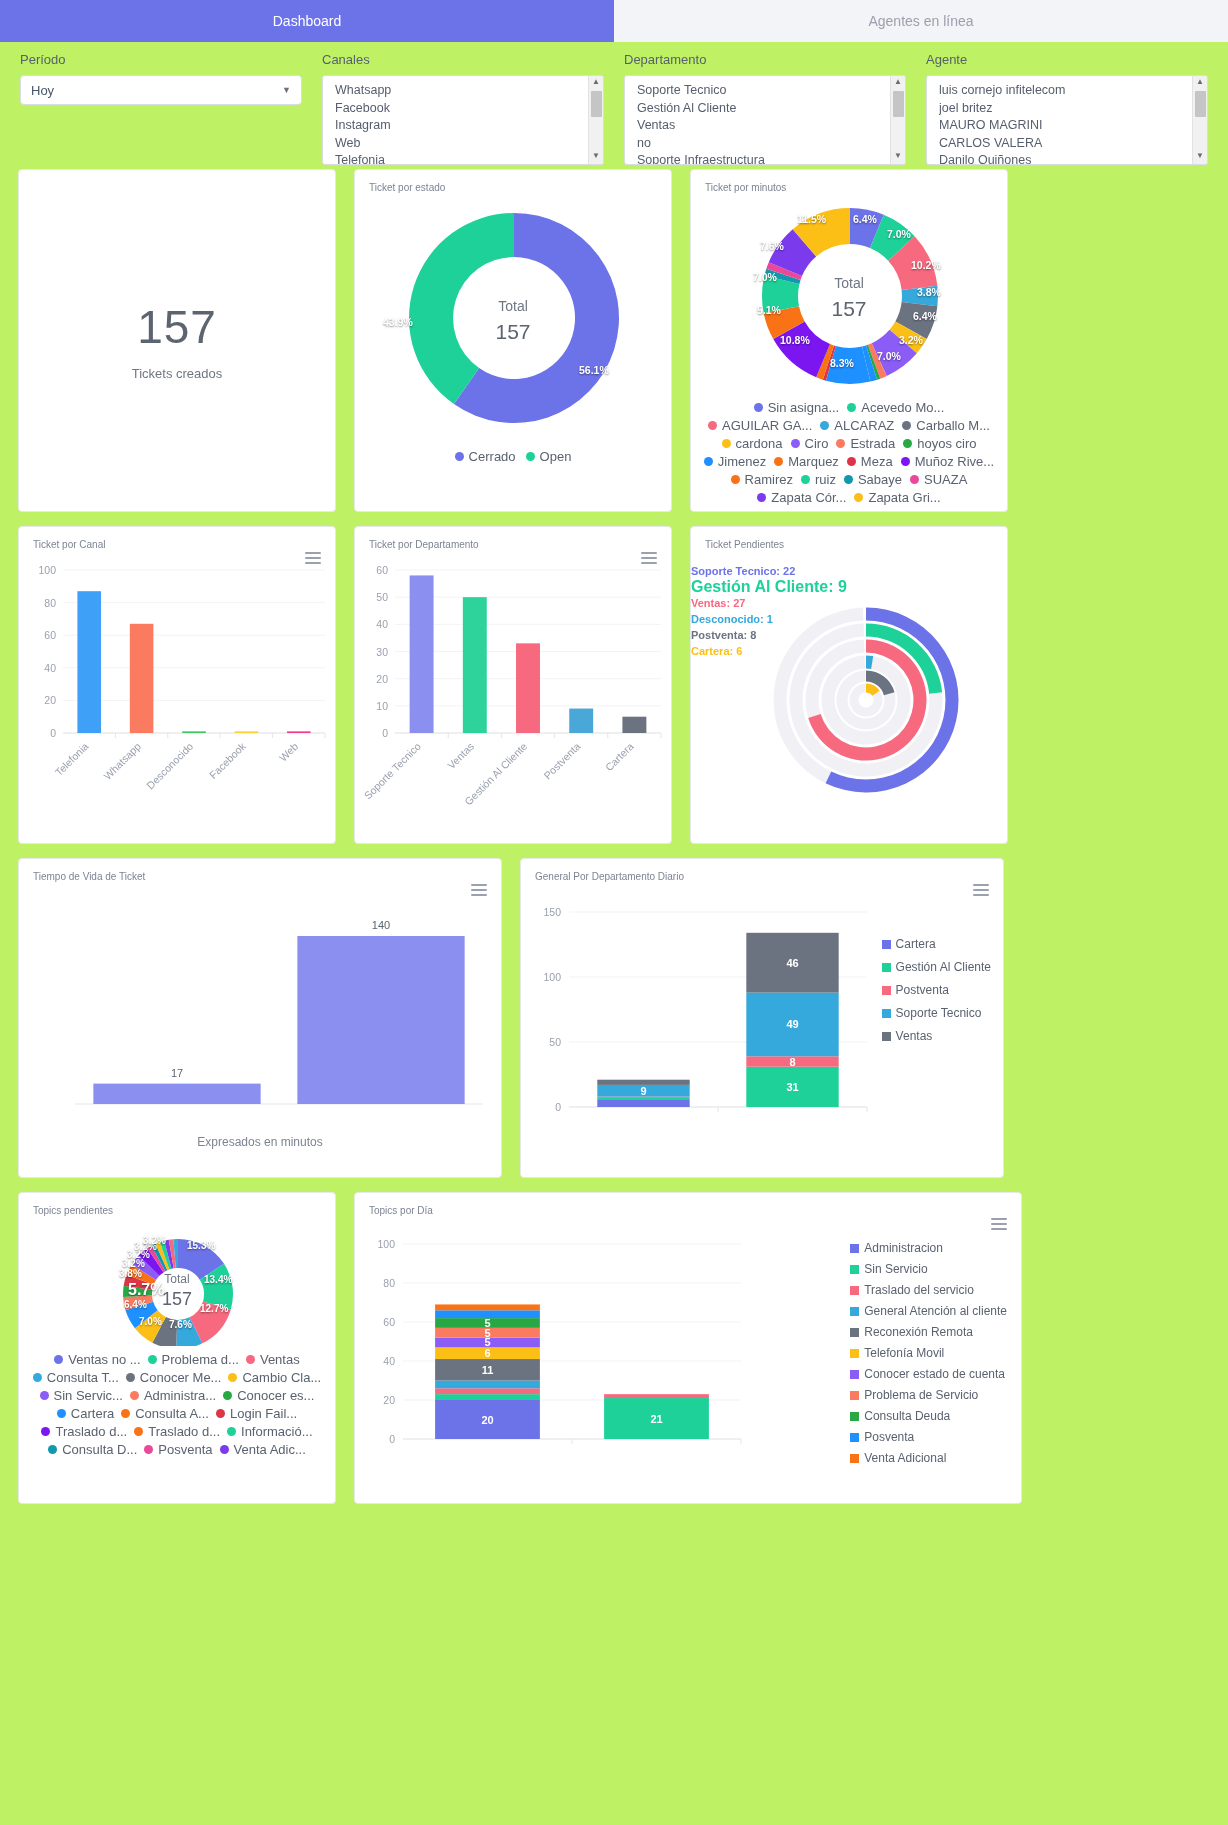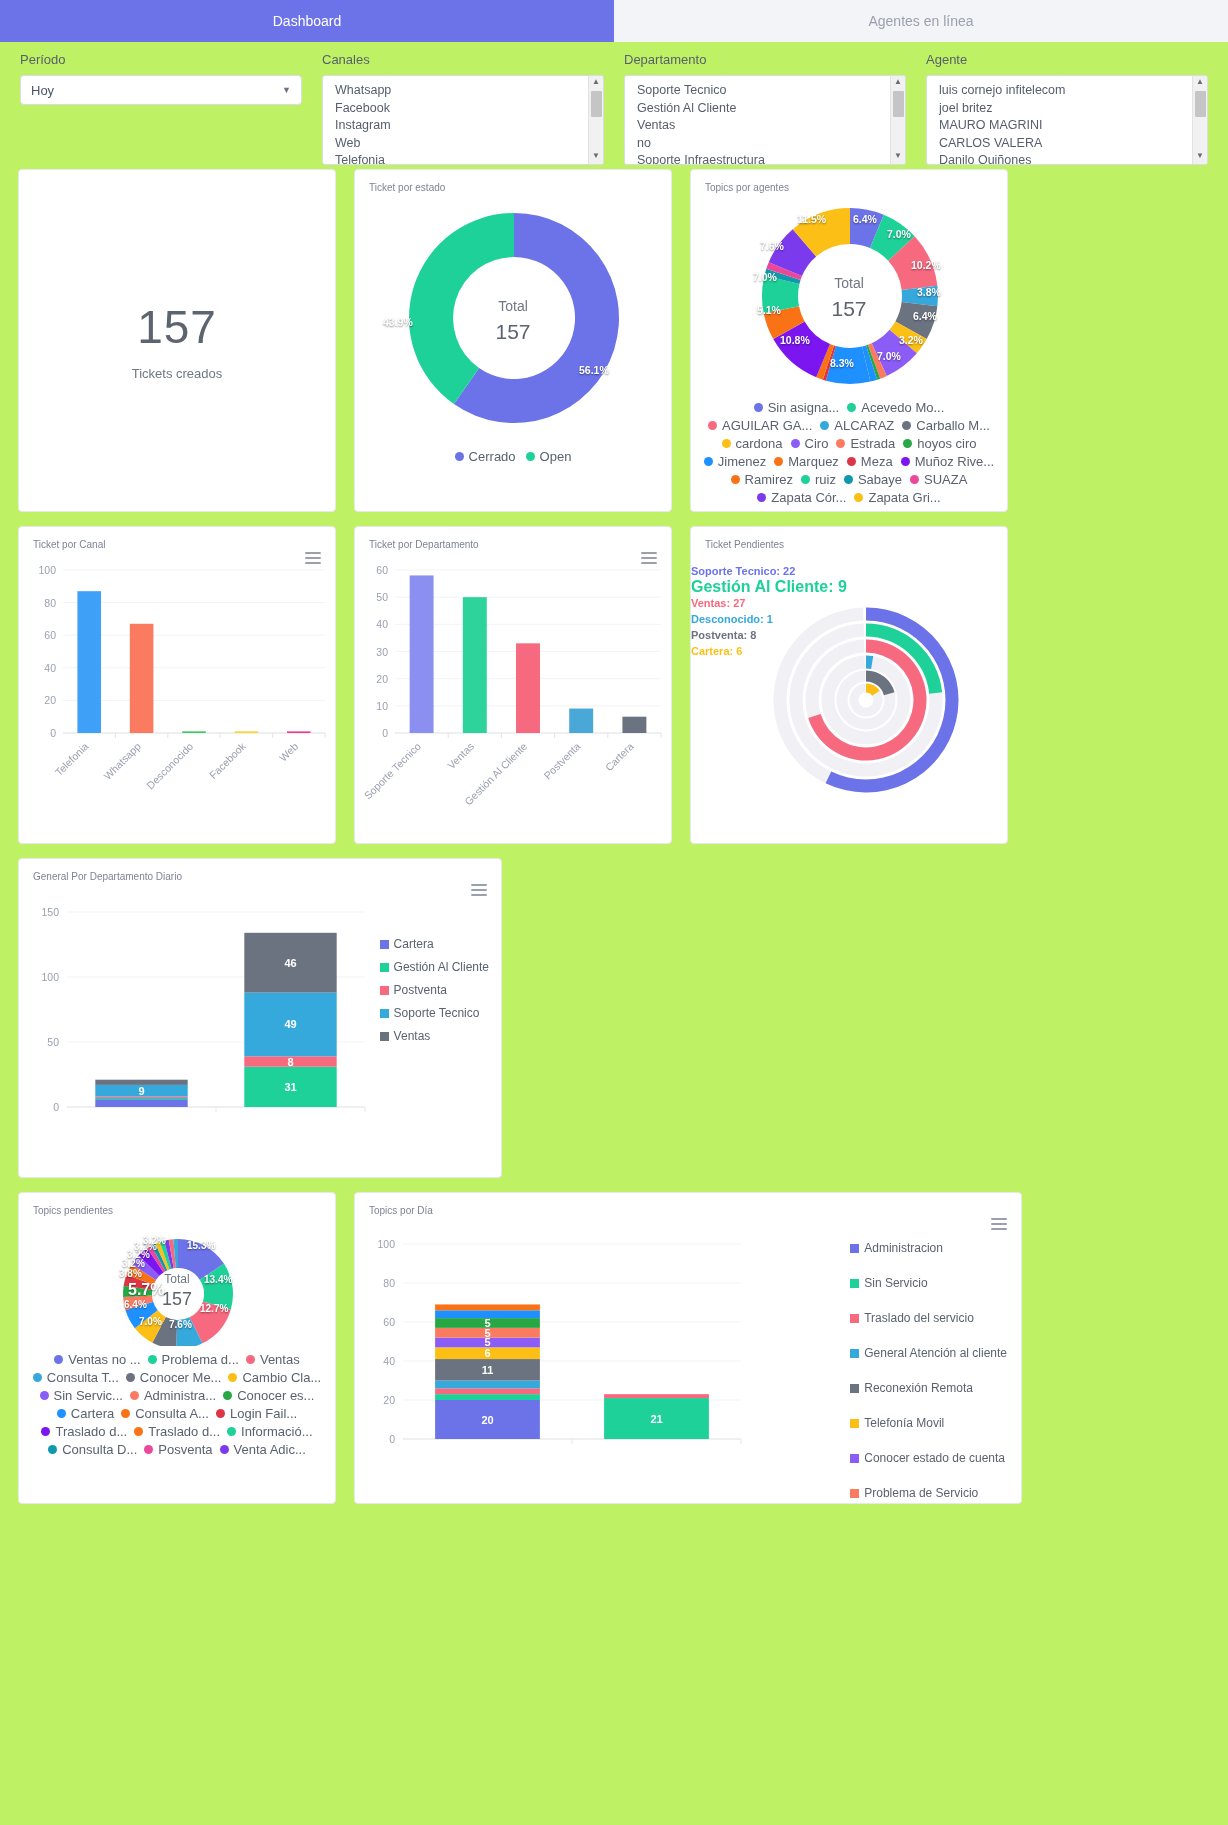--- a/index.html
+++ b/index.html
@@ -214,21 +214,21 @@
             <span>Cerrado</span>
           </div>
           <div class="lg-item">
             <span class="lg-dot" style="background:#1dd199"></span>
             <span>Open</span>
           </div>
         </div>
       </div>
 
       <div class="card" style="width:318px;height:343px;">
-        <div class="card-title">Topics por agentes</div>
+        <div class="card-title">Ticket por minutos</div>
         <div class="donut-wrap" style="height:205px;">
           <svg width="318" height="205" viewBox="0 0 318 205">
             <g transform="translate(159,103)" id="agentes-donut">
                 <path d="M 5.3884459162483544e-15 -88 A 88 88 0 0 1 33.8013059271295 -81.24944133728305 L 19.973498956940155 -48.01103351748544 A 52 52 0 0 0 3.184081677783118e-15 -52 Z" fill="#6c72e8"></path>
                 <path d="M 33.8013059271295 -81.24944133728305 A 88 88 0 0 1 64.6663571001339 -59.684690326732564 L 38.21193828644275 -35.26822610216015 A 52 52 0 0 0 19.973498956940155 -48.01103351748544 Z" fill="#1dd199"></path>
                 <path d="M 64.6663571001339 -59.684690326732564 A 88 88 0 0 1 87.39796262002399 -10.275997755395327 L 51.64425063910508 -6.072180491824511 A 52 52 0 0 0 38.21193828644275 -35.26822610216015 Z" fill="#f7697f"></path>
                 <path d="M 87.39796262002399 -10.275997755395327 A 88 88 0 0 1 87.39796262002399 10.275997755395386 L 51.64425063910508 6.072180491824547 A 52 52 0 0 0 51.64425063910508 -6.072180491824511 Z" fill="#35a8dc"></path>
                 <path d="M 87.39796262002399 10.275997755395386 A 88 88 0 0 1 76.74651696655773 43.05777669018531 L 45.35021457114775 25.443231680564047 A 52 52 0 0 0 51.64425063910508 6.072180491824547 Z" fill="#6b7280"></path>
                 <path d="M 76.74651696655773 43.05777669018531 A 88 88 0 0 1 66.8276326656142 57.25441041797333 L 39.489055666044756 33.832151610620606 A 52 52 0 0 0 45.35021457114775 25.443231680564047 Z" fill="#fcbf16"></path>
                 <path d="M 66.8276326656142 57.25441041797333 A 88 88 0 0 1 36.7805103500369 79.9449439201181 L 21.733937934112713 47.24019413461524 A 52 52 0 0 0 39.489055666044756 33.832151610620606 Z" fill="#8b5cf6"></path>
@@ -450,20 +450,36 @@
           <div style="font-size:11px;font-weight:bold;color:#f7697f;line-height:16px;">Ventas: 27</div>
           <div style="font-size:11px;font-weight:bold;color:#35a8dc;line-height:16px;">Desconocido: 1</div>
           <div style="font-size:11px;font-weight:bold;color:#6b7280;line-height:16px;">Postventa: 8</div>
           <div style="font-size:11px;font-weight:bold;color:#fcbf16;line-height:16px;">Cartera: 6</div>
         </div>
       </div>
     </div>
 
     <div class="row">
 
+      <div class="card" style="width:484px;height:320px;">
+        <div class="card-title">Tiempo de Vida de Ticket</div>
+        <div class="hamburger">
+            <span></span>
+            <span></span>
+            <span></span>
+          </div>
+        <svg width="484" height="250" viewBox="0 0 484 250" id="svg-vida">
+            <line x1="56" y1="222" x2="464" y2="222" stroke="#e3e5e9"></line>
+            <rect x="74.36" y="201.6" width="167.28" height="20.4" fill="#8b8ff0"></rect>
+            <text x="158" y="194.6" text-anchor="middle" font-size="11" fill="#5c6470">17</text>
+            <rect x="278.36" y="54" width="167.28" height="168" fill="#8b8ff0"></rect>
+            <text x="362" y="47" text-anchor="middle" font-size="11" fill="#5c6470">140</text>
+          </svg>
+        <div class="center-note">Expresados en minutos</div>
+      </div>
 
       <div class="card" style="width:484px;height:320px;">
         <div class="card-title">General Por Departamento Diario</div>
         <div class="hamburger">
             <span></span>
             <span></span>
             <span></span>
           </div>
         <svg width="360" height="265" viewBox="0 0 360 265" id="svg-tdepto">
             <line x1="48" y1="225" x2="346" y2="225" stroke="#f2f3f5"></line>
@@ -676,21 +692,21 @@
             <rect x="80.11" y="102.1" width="104.78" height="9.75" fill="#28a745"></rect>
             <text x="132.5" y="110.975" text-anchor="middle" font-size="11" fill="#fff" font-weight="bold">5</text>
             <rect x="80.11" y="94.29999999999998" width="104.78" height="7.8" fill="#1e90ff"></rect>
             <rect x="80.11" y="88.45000000000002" width="104.78" height="5.85" fill="#f97316"></rect>
             <line x1="217" y1="223" x2="217" y2="228" stroke="#e3e5e9"></line>
             <rect x="249.11" y="182.05" width="104.78" height="40.949999999999996" fill="#1dd199"></rect>
             <text x="301.5" y="206.525" text-anchor="middle" font-size="11" fill="#fff" font-weight="bold">21</text>
             <rect x="249.11" y="178.15" width="104.78" height="3.9" fill="#f7697f"></rect>
             <line x1="386" y1="223" x2="386" y2="228" stroke="#e3e5e9"></line>
           </svg>
-        <div class="legend-v" style="position:absolute;right:14px;top:48px;gap:21px;" id="tdia-legend">
+        <div class="legend-v" style="position:absolute;right:14px;top:48px;gap:7px;" id="tdia-legend">
             <div class="lg-item">
               <span class="lg-sq" style="background:#6c72e8"></span>
               <span>Administracion</span>
             </div>
             <div class="lg-item">
               <span class="lg-sq" style="background:#1dd199"></span>
               <span>Sin Servicio</span>
             </div>
             <div class="lg-item">
               <span class="lg-sq" style="background:#f7697f"></span>

